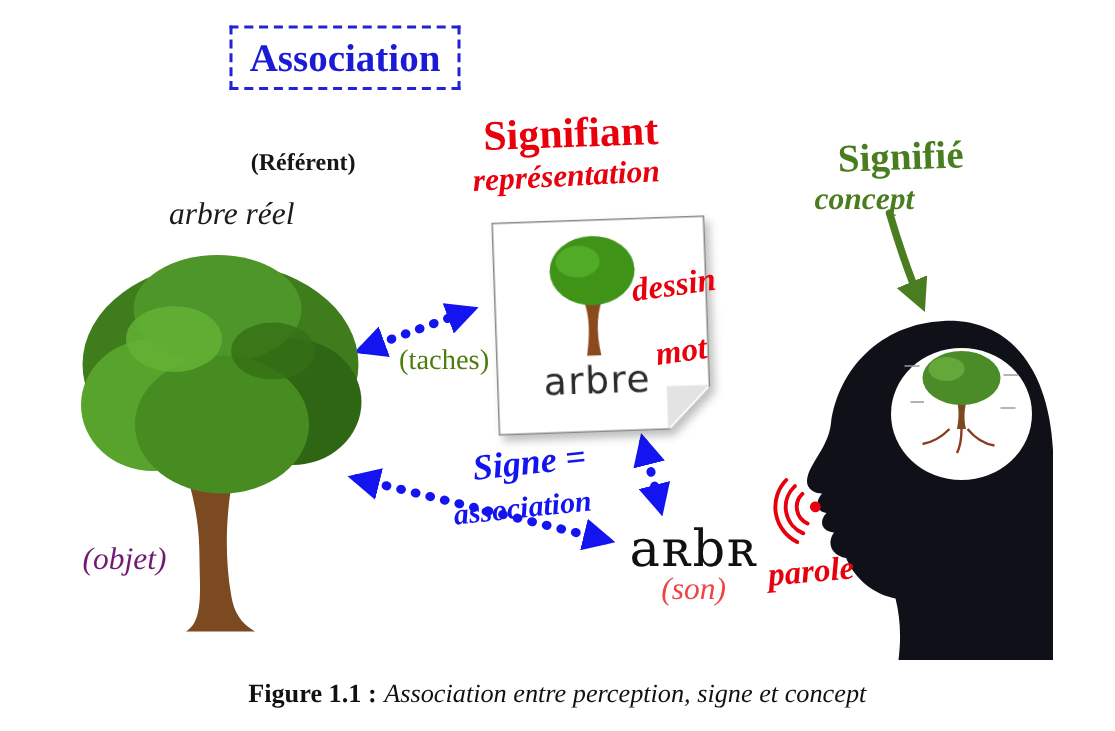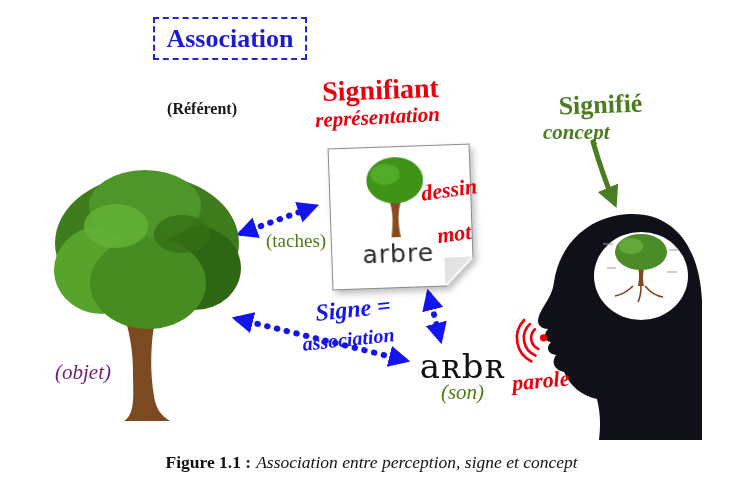--- a/index.html
+++ b/index.html
@@ -53,21 +53,21 @@
   
   .signe-line1 { left: 297px; top: 296px; width: 112px; text-align: center;
     color: #1414f0; font-weight: bold; font-style: italic; font-size: 24px; transform: rotate(-6deg); }
   .signe-line2 { left: 281px; top: 328px; width: 135px; text-align: center;
     color: #1414f0; font-weight: bold; font-style: italic; font-size: 20px; transform: rotate(-6deg); }
 
   
   .son-word { left: 415px; top: 346px; width: 95px; text-align: center;
     font-family: "DejaVu Serif", serif; font-size: 34px; color: #111; letter-spacing: 1px; }
   .son-label { left: 415px; top: 380px; width: 95px; text-align: center;
-    font-size: 21px; font-style: italic; color: #4d7c0f; }
+    font-size: 21px; font-style: italic; color: #ef4444; }
 
   
   .signifie-title { left: 533px; top: 90px; width: 135px; text-align: center;
     color: #4a7d1f; font-weight: bold; font-size: 26px; transform: rotate(-2deg); }
   .signifie-sub { left: 543px; top: 120px; width: 115px; 
     color: #4a7d1f; font-weight: bold; font-style: italic; font-size: 21px; }
   .head-svg { left: 537px; top: 212px; width: 165px; height: 228px; }
   .waves-svg { left: 502px; top: 318px; width: 48px; height: 48px; transform: rotate(-10deg); }
   .parole-label { left: 512px; top: 368px; color: #e8000d; font-weight: bold; font-style: italic;
     font-size: 22px; transform: rotate(-5deg); }
@@ -100,20 +100,21 @@
     <line x1="238" y1="319" x2="404" y2="360" class="dotted" marker-start="url(#ab)" marker-end="url(#ab)"></line>
     <line x1="429" y1="295" x2="440" y2="338" class="dotted" marker-start="url(#ab)" marker-end="url(#ab)"></line>
     <path d="M 593 142 Q 603 176 614 202" class="greenarrow" marker-end="url(#ag)"></path>
   </svg>
 
   <div class="abs assoc-box">
     <span class="assoc-label">Association</span>
   </div>
 
   <div class="abs referent-title">(Référent)</div>
+  <div class="abs referent-sub">arbre réel</div>
 
   <svg class="abs tree-svg" viewBox="0 0 195 275">
     <path d="M74 273 C86 266 83 244 83 224 C83 200 79 182 72 160 L68 143 L82 157 L88 116 L97 156 L113 134 L106 167 C100 195 100 225 104 248 C106 262 112 268 120 273 Z" fill="#7c4a21"></path>
     <ellipse cx="97" cy="95" rx="92" ry="68" fill="#3f7d1c"></ellipse>
     <ellipse cx="52" cy="122" rx="48" ry="44" fill="#57a32b"></ellipse>
     <ellipse cx="145" cy="120" rx="46" ry="42" fill="#2f6613"></ellipse>
     <ellipse cx="95" cy="58" rx="56" ry="36" fill="#4f962a"></ellipse>
     <ellipse cx="98" cy="135" rx="58" ry="46" fill="#468c20"></ellipse>
     <ellipse cx="66" cy="78" rx="32" ry="22" fill="#63b135" opacity="0.85"></ellipse>
     <ellipse cx="132" cy="86" rx="28" ry="19" fill="#346f15" opacity="0.8"></ellipse>

